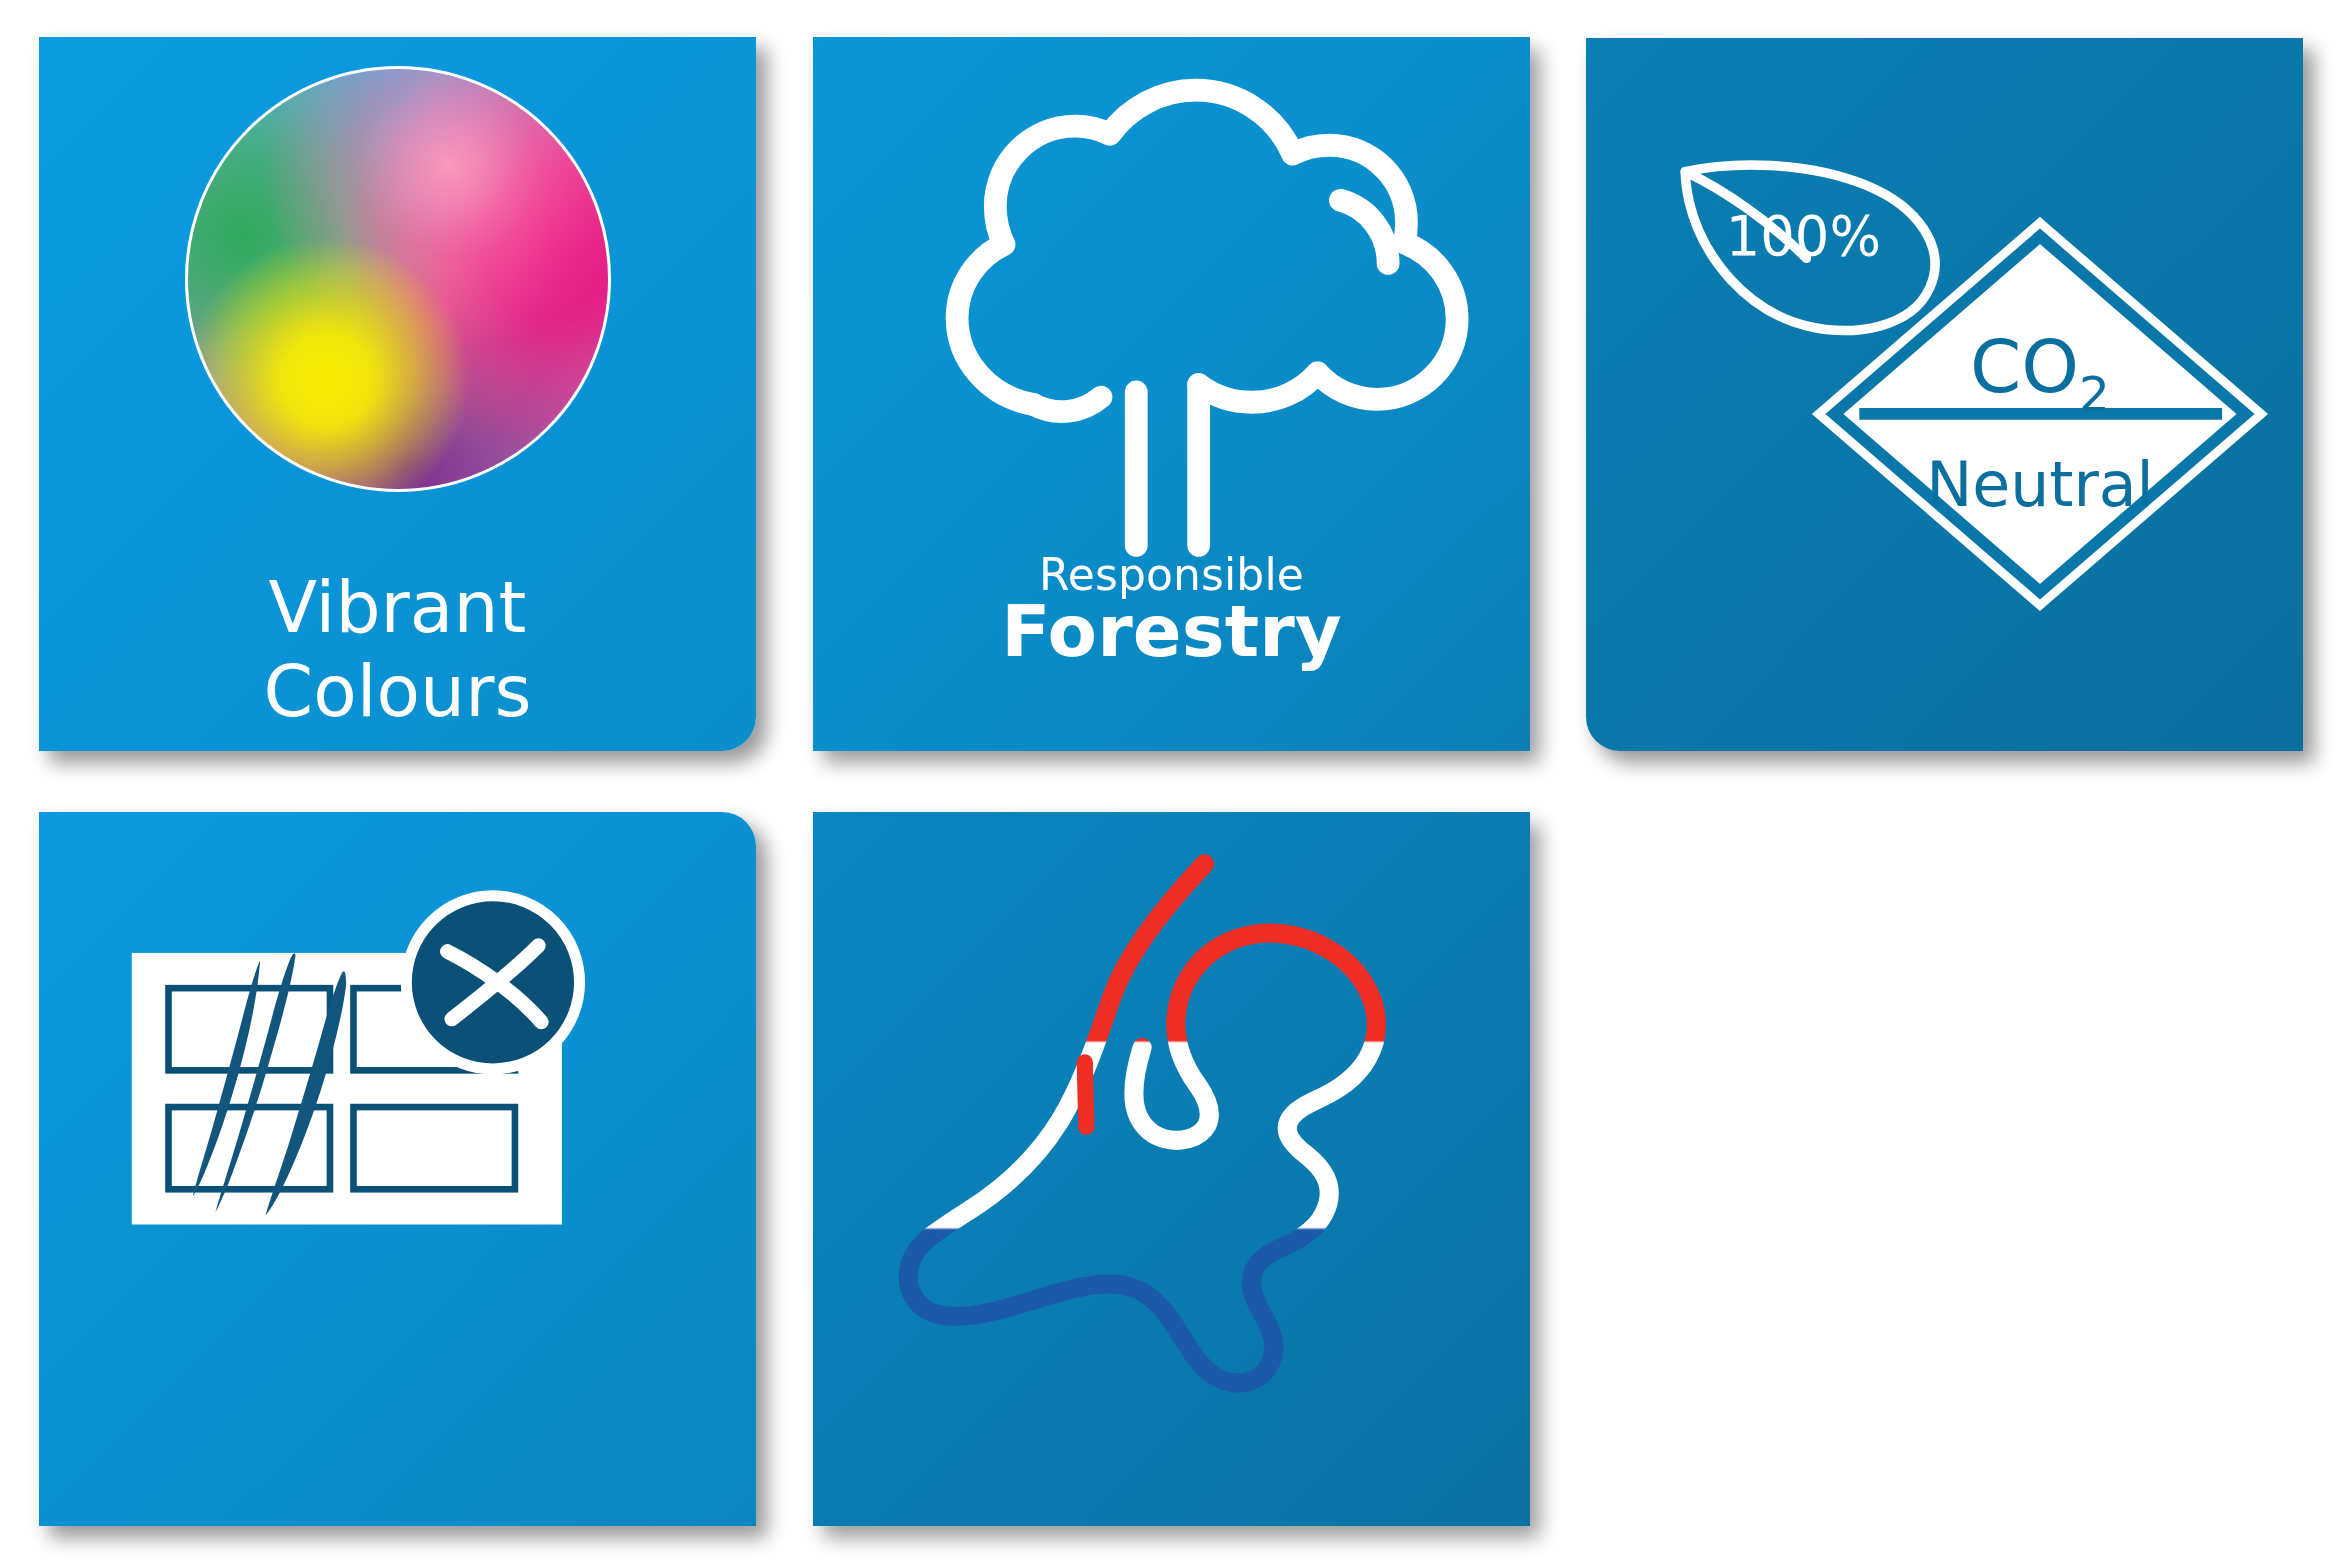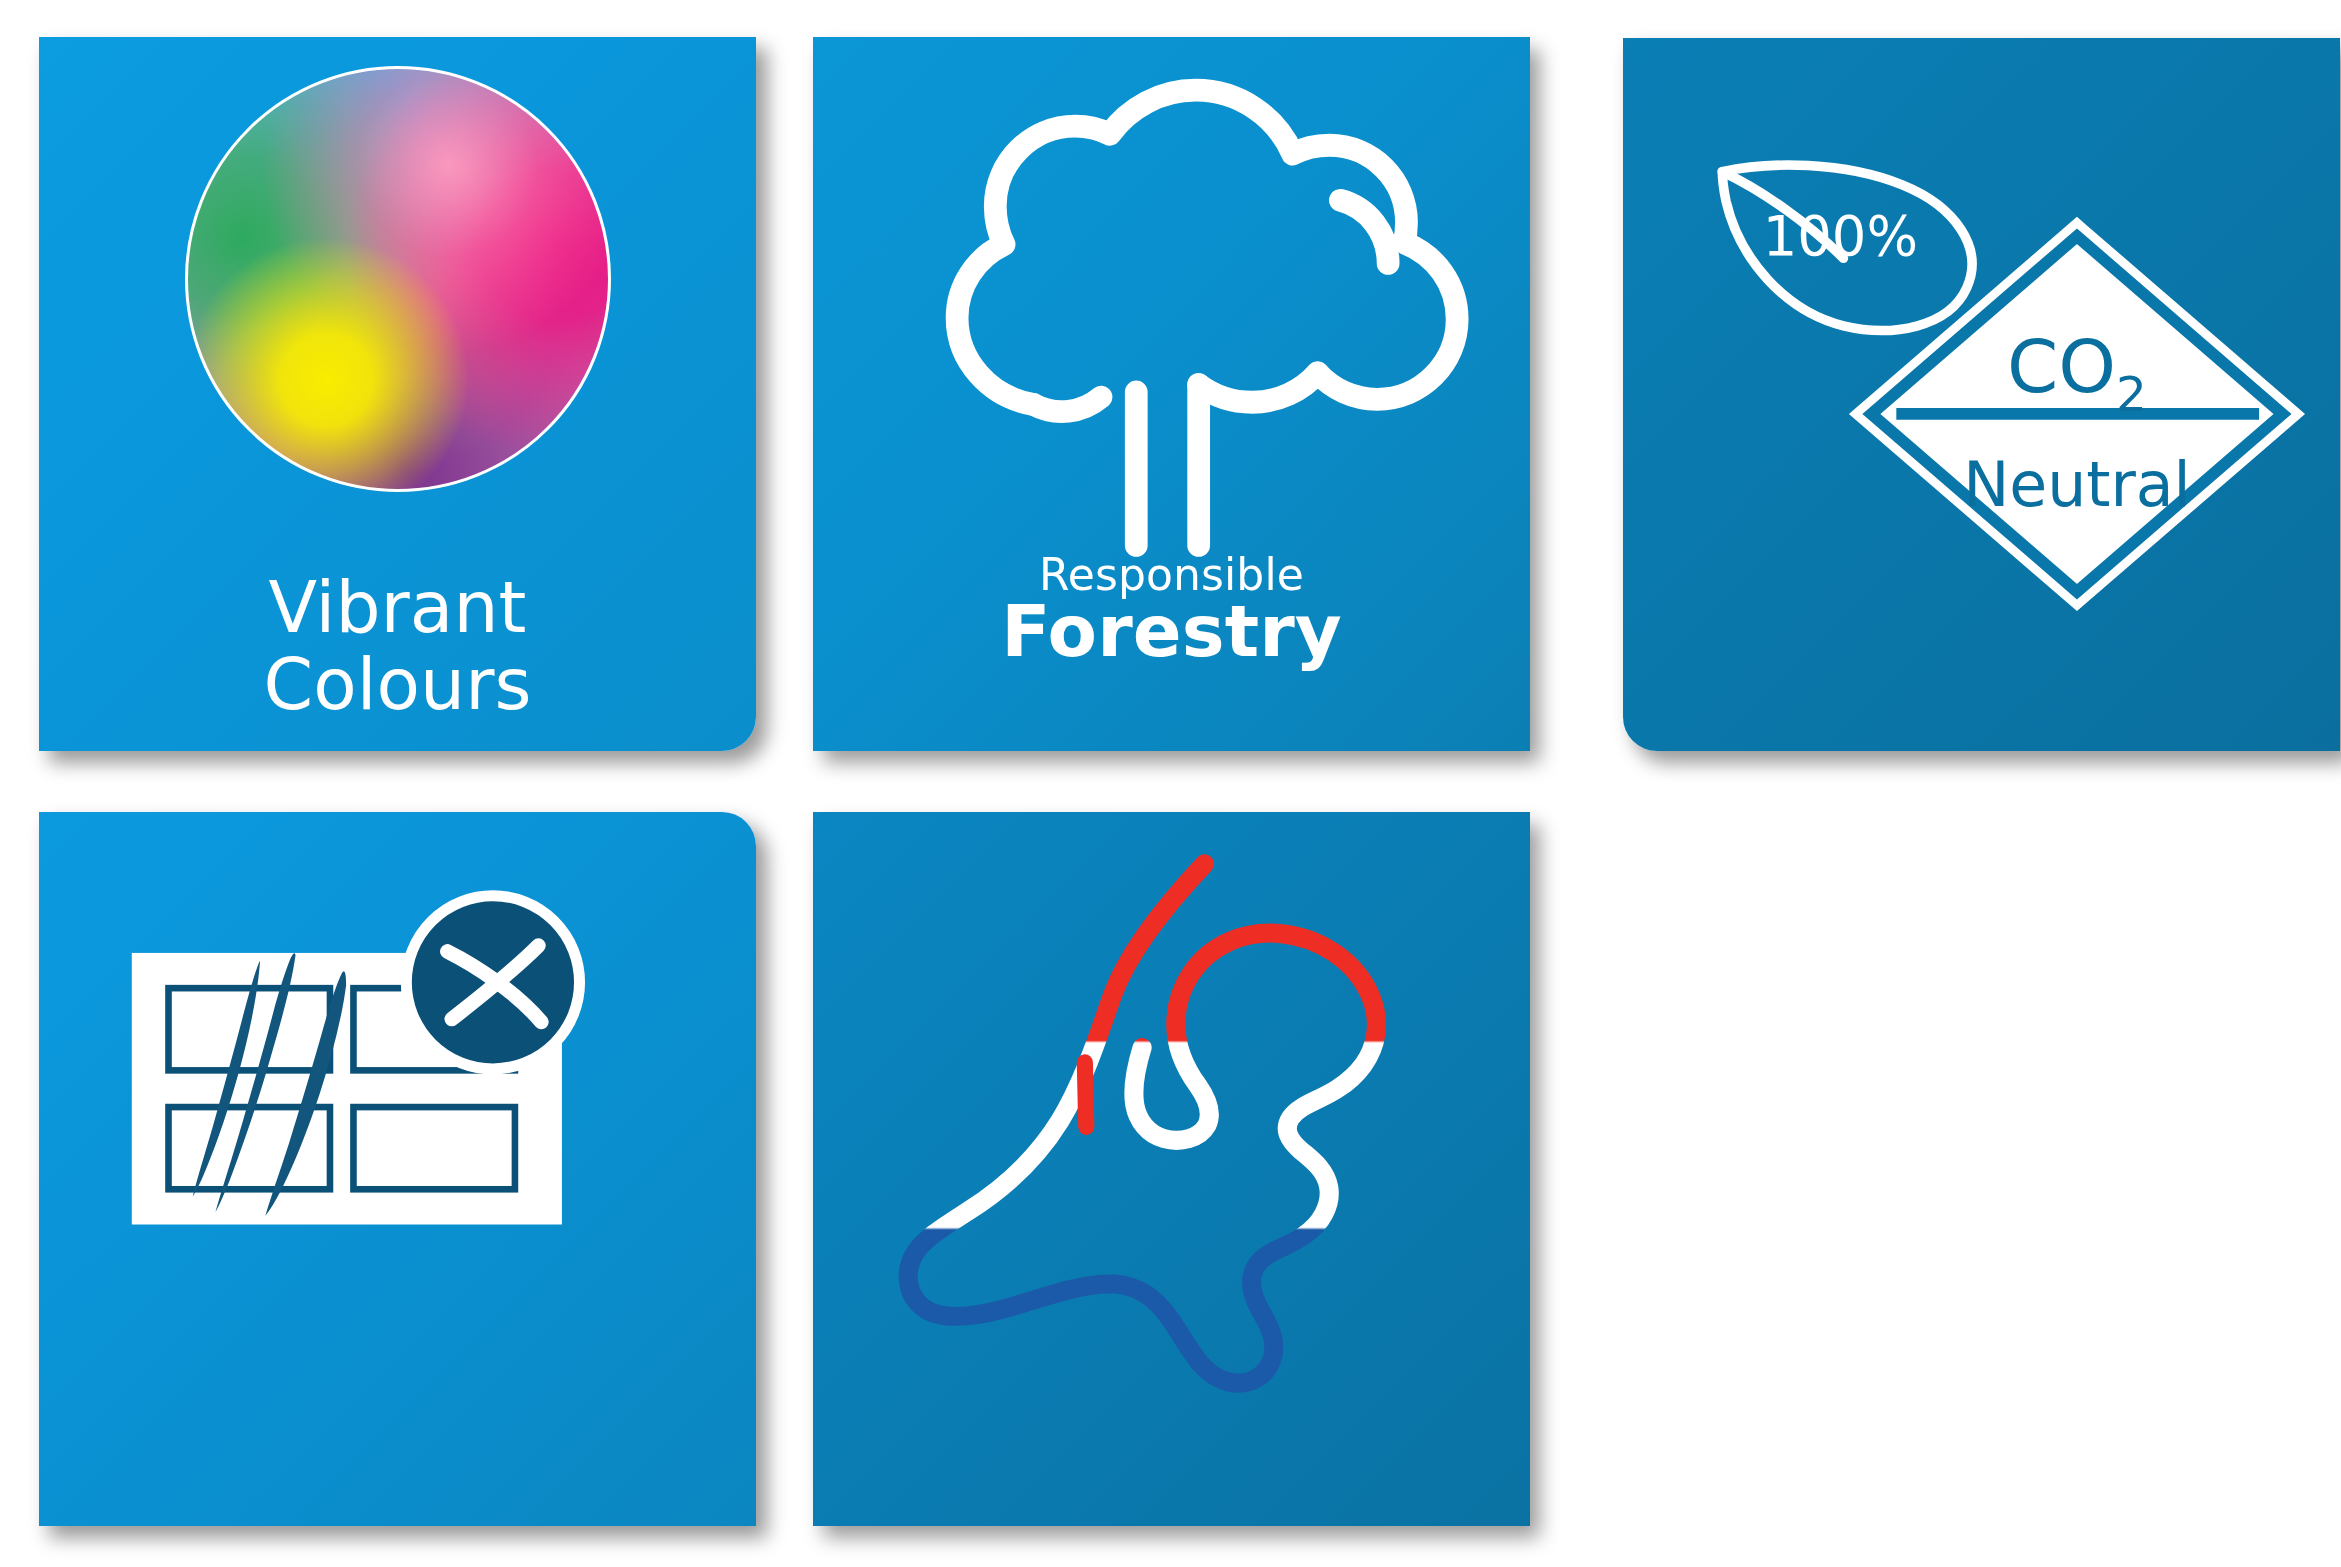--- a/index.html
+++ b/index.html
@@ -30,40 +30,40 @@
         linear-gradient(150deg,#7fc7e8 0%,#c98fc0 45%,#b05fa0 100%);
       filter:blur(0.7px);}
 
   
   #tile-forestry{left:813px;top:37px;width:717px;height:714px;
       background:linear-gradient(135deg,#0b96d6 0%,#0a8fcd 45%,#0b7fb4 100%);}
 
   
   #tile-co2{left:1586px;top:38px;width:717px;height:713px;
       background:linear-gradient(135deg,#0a7fb5 0%,#0a77aa 50%,#0a6f9f 100%);
-      border-radius:0 0 0 34px;margin-left:37px;}
+      border-radius:0 0 0 34px;}
 
   
   #tile-scratch{left:39px;top:812px;width:717px;height:714px;
       background:linear-gradient(135deg,#0c9ad f 0%,#0a92d4 45%,#0b86c0 100%);
       background:linear-gradient(135deg,#0c9adf 0%,#0a92d4 45%,#0b86c0 100%);
       border-radius:0 34px 0 0;}
 
   
   #tile-dutch{left:813px;top:812px;width:717px;height:714px;
       background:linear-gradient(135deg,#0a86c2 0%,#0a7cb2 50%,#0a72a3 100%);}
 
   
   .caption{position:absolute;left:0;width:100%;text-align:center;color:#fff;
       line-height:1.08;letter-spacing:0.1px;}
   .cap-light{font-weight:400;}
 
   #vib-cap{top:533px;font-size:71px;}
   #vib-cap .l1{display:block;}
-  #vib-cap .l2{display:block;margin-top:0;}
+  #vib-cap .l2{display:block;margin-top:7px;}
 
   #for-cap{top:514px;}
   #for-cap .l1{display:block;font-size:44px;font-weight:400;}
   #for-cap .l2{display:block;font-size:72px;font-weight:700;margin-top:-5.9px;}
 
   svg{display:block;}
 </style>
 </head>
 <body>
 

